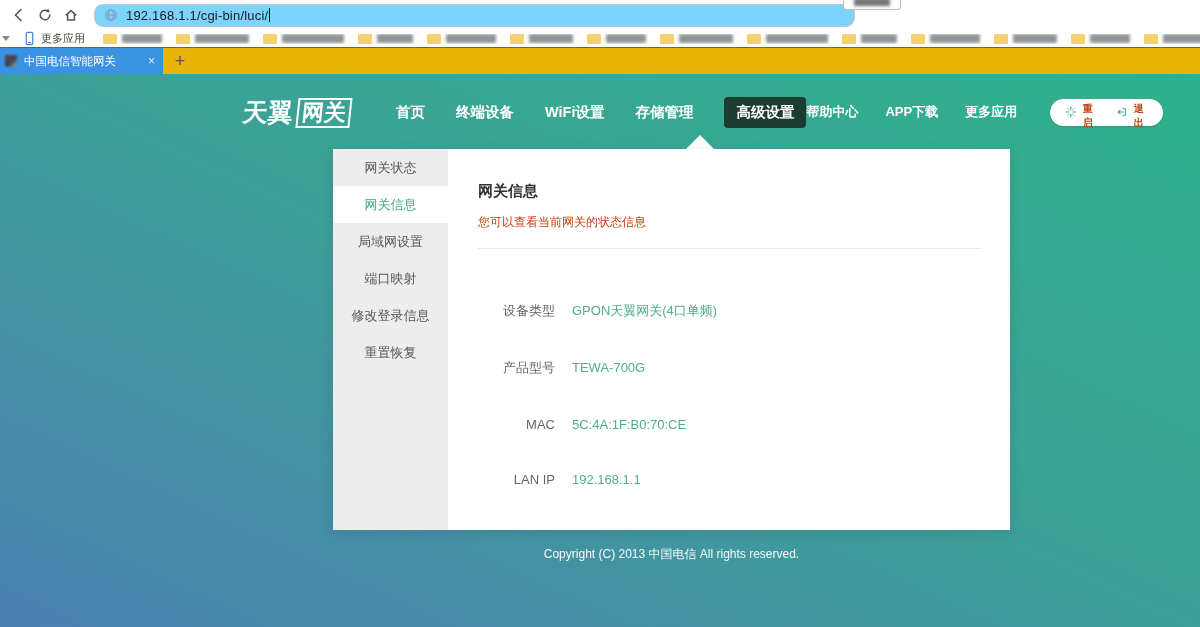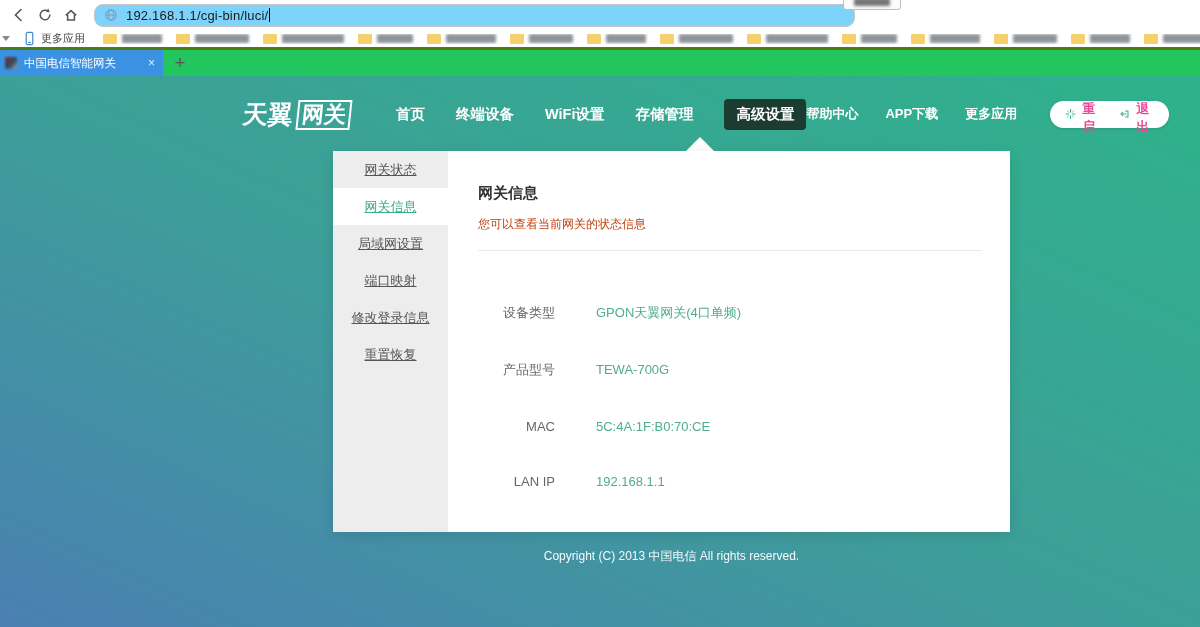--- a/index.html
+++ b/index.html
@@ -33,21 +33,21 @@
                     background:#eec257;border-radius:1px 1px 0 0;}
   .blur-label{height:9px;background:#8f9499;filter:blur(1.6px);border-radius:1px;}
   .bookmark:nth-of-type(6n+1) .blur-label{width:40px;}
   .bookmark:nth-of-type(6n+2) .blur-label{width:54px;}
   .bookmark:nth-of-type(6n+3) .blur-label{width:62px;}
   .bookmark:nth-of-type(6n+4) .blur-label{width:36px;}
   .bookmark:nth-of-type(6n+5) .blur-label{width:50px;}
   .bookmark:nth-of-type(6n+6) .blur-label{width:44px;}
 
   
-  .tabbar{height:26px;background:#22c55e;display:flex;align-items:stretch;border-top:3px solid #4d7c0f;}
+  .tabbar{height:26px;background:#eab308;display:flex;align-items:stretch;border-top:1px solid #4d7c0f;}
   .tab{width:150px;background:var(--tab-blue,#3b91e2);display:flex;align-items:center;
        padding:0 8px 0 5px;color:#fff;cursor:pointer;}
   .tab .favicon{width:12px;height:12px;border-radius:2px;flex:0 0 auto;
        background:linear-gradient(135deg,#7c3030,#35495e 55%,#9aa);filter:blur(.8px);}
   .tab .tab-title{font-size:11.5px;margin-left:7px;flex:1 1 auto;white-space:nowrap;overflow:hidden;}
   .tab .tab-close{font-size:12px;color:rgba(255,255,255,.85);flex:0 0 auto;cursor:pointer;}
   .newtab{width:34px;display:flex;align-items:center;justify-content:center;font-size:18px;
           color:#555;cursor:pointer;}
 
   
@@ -59,37 +59,37 @@
   .logo .logo-box{border:2px solid #fff;padding:0 3px;margin-left:4px;font-size:22px;line-height:26px;}
   .main-nav{display:flex;align-items:center;gap:31px;margin-left:45px;}
   .nav-item{color:#fff;font-size:14.5px;font-weight:600;cursor:pointer;white-space:nowrap;}
   .nav-item.active{background:var(--accent-dark,#1d3c31);border-radius:4px;padding:6px 12px;}
   .header-links{display:flex;align-items:center;gap:27px;margin-left:auto;}
   .hlink{color:#fff;font-size:13px;font-weight:600;cursor:pointer;white-space:nowrap;}
   .pill{margin-left:33px;margin-right:77px;height:27px;background:#fff;border-radius:14px;
         display:flex;align-items:center;padding:0 15px;gap:19px;box-shadow:0 1px 3px rgba(0,0,0,.12);}
   .pill-btn{display:flex;align-items:center;gap:6px;cursor:pointer;}
   .pill-btn svg{color:var(--accent,#3cab86);}
-  .pill-btn span{font-size:13px;color:#ec4899;font-weight:600;margin-top:8px;}
+  .pill-btn span{font-size:10px;color:#c2410c;font-weight:600;margin-top:8px;}
 
   .panel-arrow{position:absolute;left:686px;top:61px;width:0;height:0;
         border-left:14px solid transparent;border-right:14px solid transparent;
         border-bottom:14px solid #fff;}
 
   .panel{position:absolute;left:333px;top:75px;width:677px;height:381px;background:#fff;
          display:flex;box-shadow:0 3px 12px rgba(0,0,0,.10);}
   .sidebar{width:115px;background:#ededed;flex:0 0 auto;}
-  .sidebar-item{height:37px;line-height:37px;text-align:center;font-size:13px;color:#555;cursor:pointer;text-decoration:underline;}
+  .sidebar-item{height:37px;line-height:37px;text-align:center;font-size:13px;color:#555;cursor:pointer;}
   .sidebar-item.active{background:#fff;color:var(--accent,#3cab86);}
   .content{flex:1 1 auto;padding:33px 28px 0 30px;overflow:hidden;}
   .content-title{font-size:15px;font-weight:bold;color:#333;margin:0 0 13px;}
   .content-sub{font-size:12px;color:#c2410c;margin:0 0 17px;}
   .divider{height:1px;background:#eaeaea;}
   .fields{margin-top:37px;}
-  .field-row{display:flex;align-items:baseline;margin-bottom:24px;gap:24px;}
+  .field-row{display:flex;align-items:baseline;margin-bottom:24px;}
   .f-label{width:77px;text-align:right;font-size:13px;color:#666;flex:0 0 auto;}
   .f-value{margin-left:17px;font-size:13px;color:var(--value-green,#4fae8d);margin-top:16px;}
 
   .footer{position:absolute;left:333px;width:677px;top:472px;text-align:center;
           font-size:12px;color:rgba(255,255,255,.95);}
 </style>
 </head>
 <body>
 
 <div class="screen">

